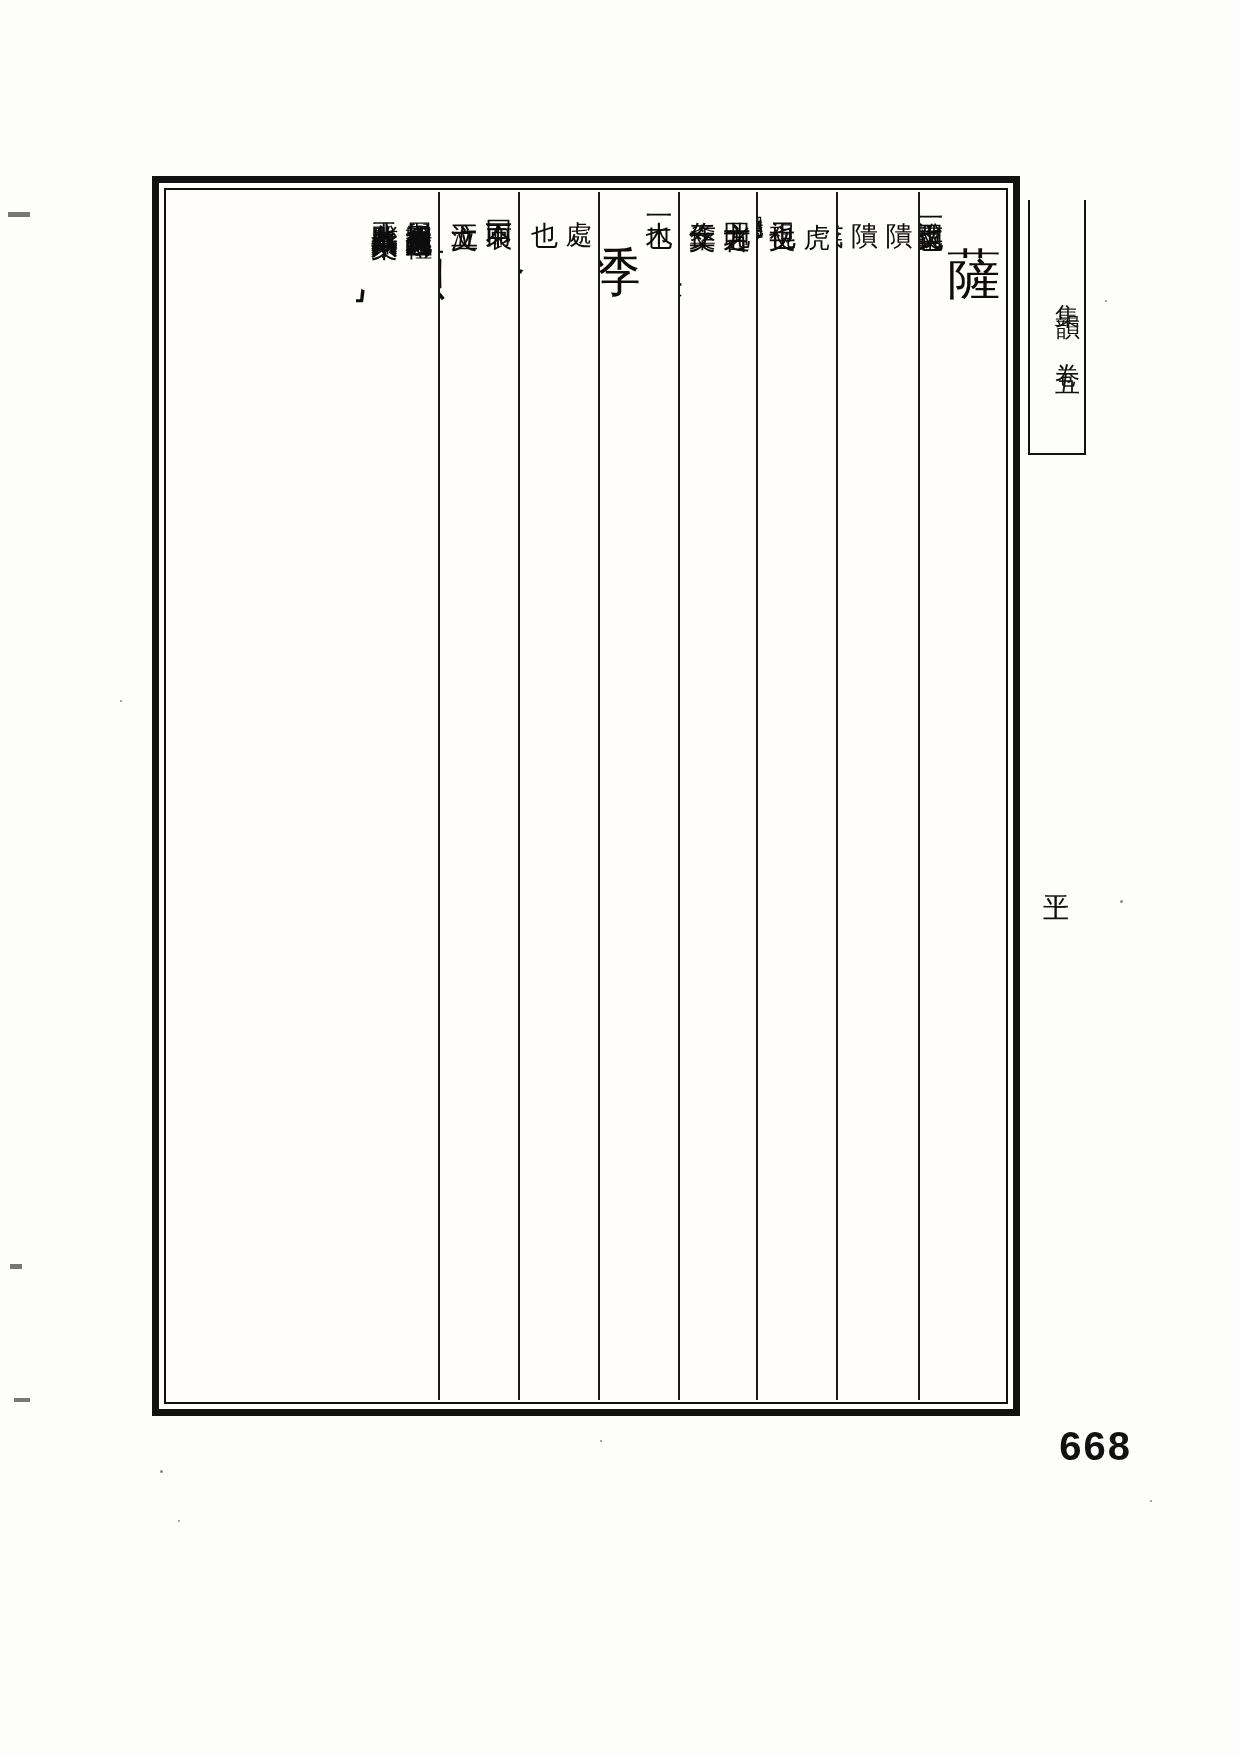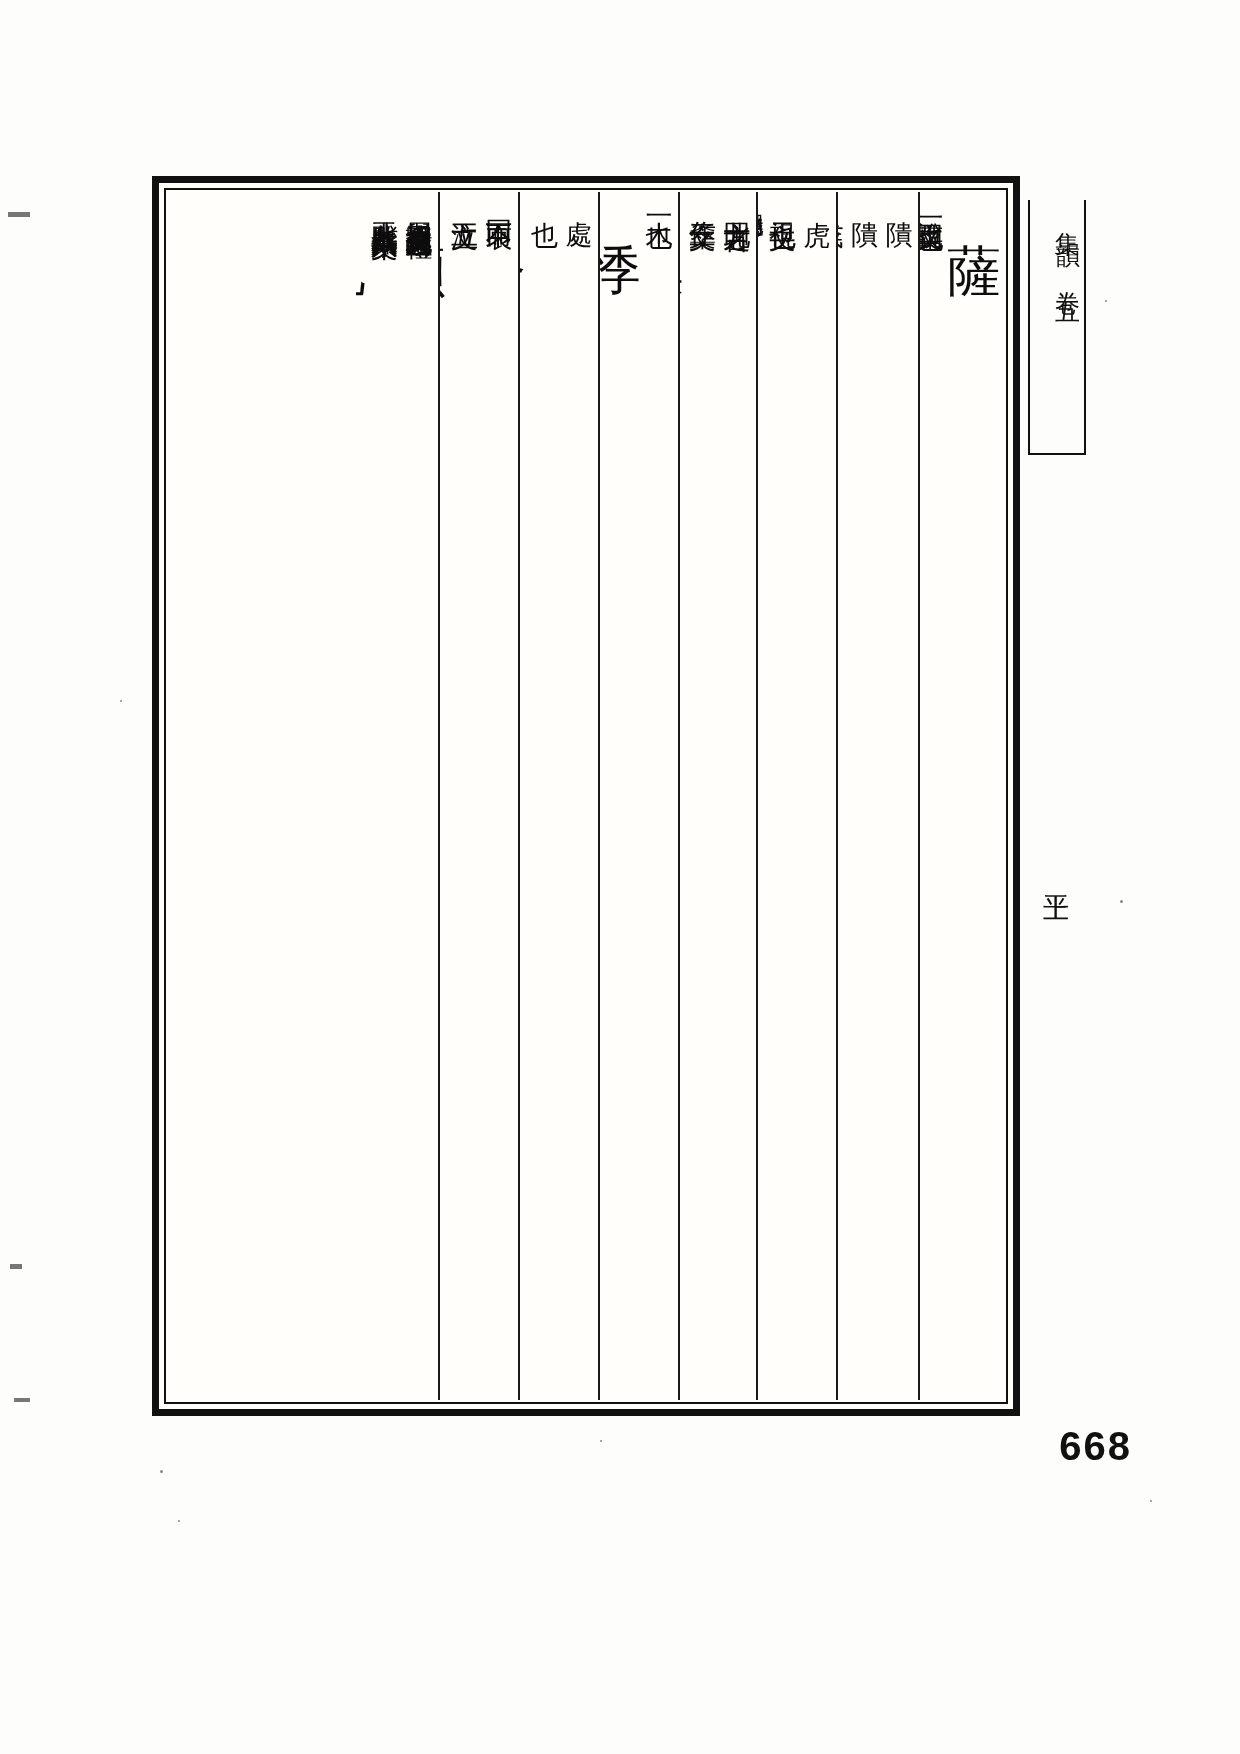--- a/index.html
+++ b/index.html
@@ -13,20 +13,21 @@
     position: relative;
     font-family: "DejaVu Serif", "Liberation Serif", serif;
     overflow: hidden;
   }
 
   
   #page {
     position: absolute;
     inset: 0;
     background: #fdfdfb;
+    text-align: center;
   }
 
   
   .crop-mark {
     position: absolute;
     background: #4a4a4a;
     opacity: .75;
   }
   #crop-top    { left: 8px;  top: 212px; width: 22px; height: 5px; }
   #crop-mid    { left: 10px; top: 1264px; width: 12px; height: 5px; }

